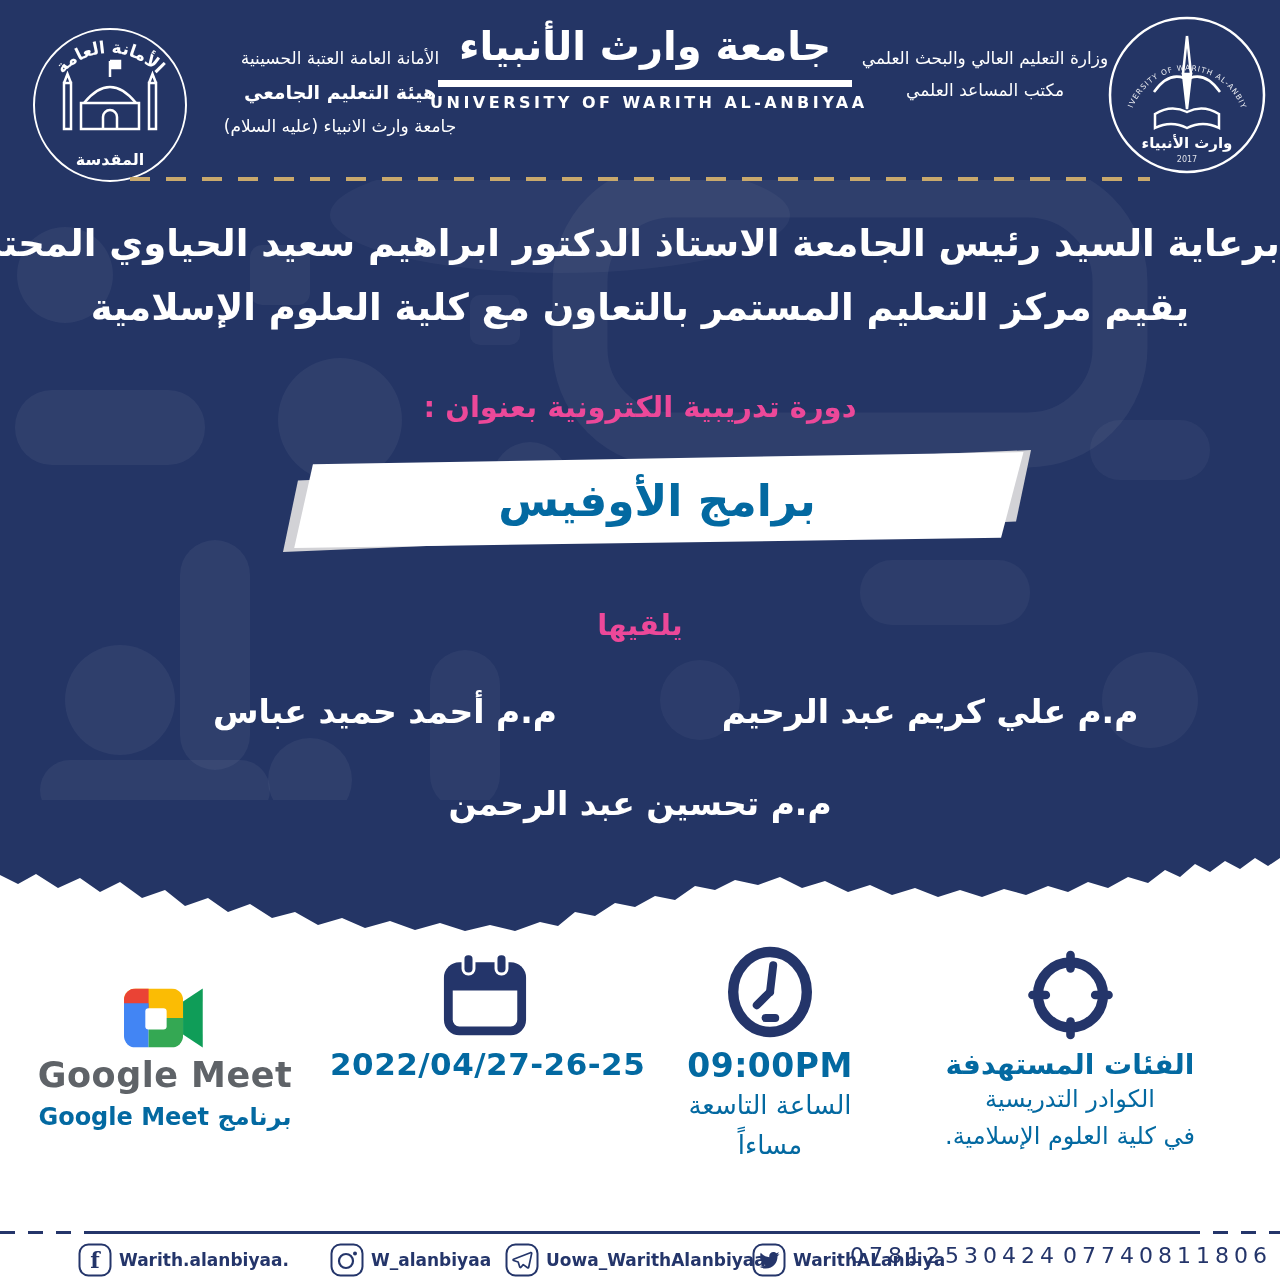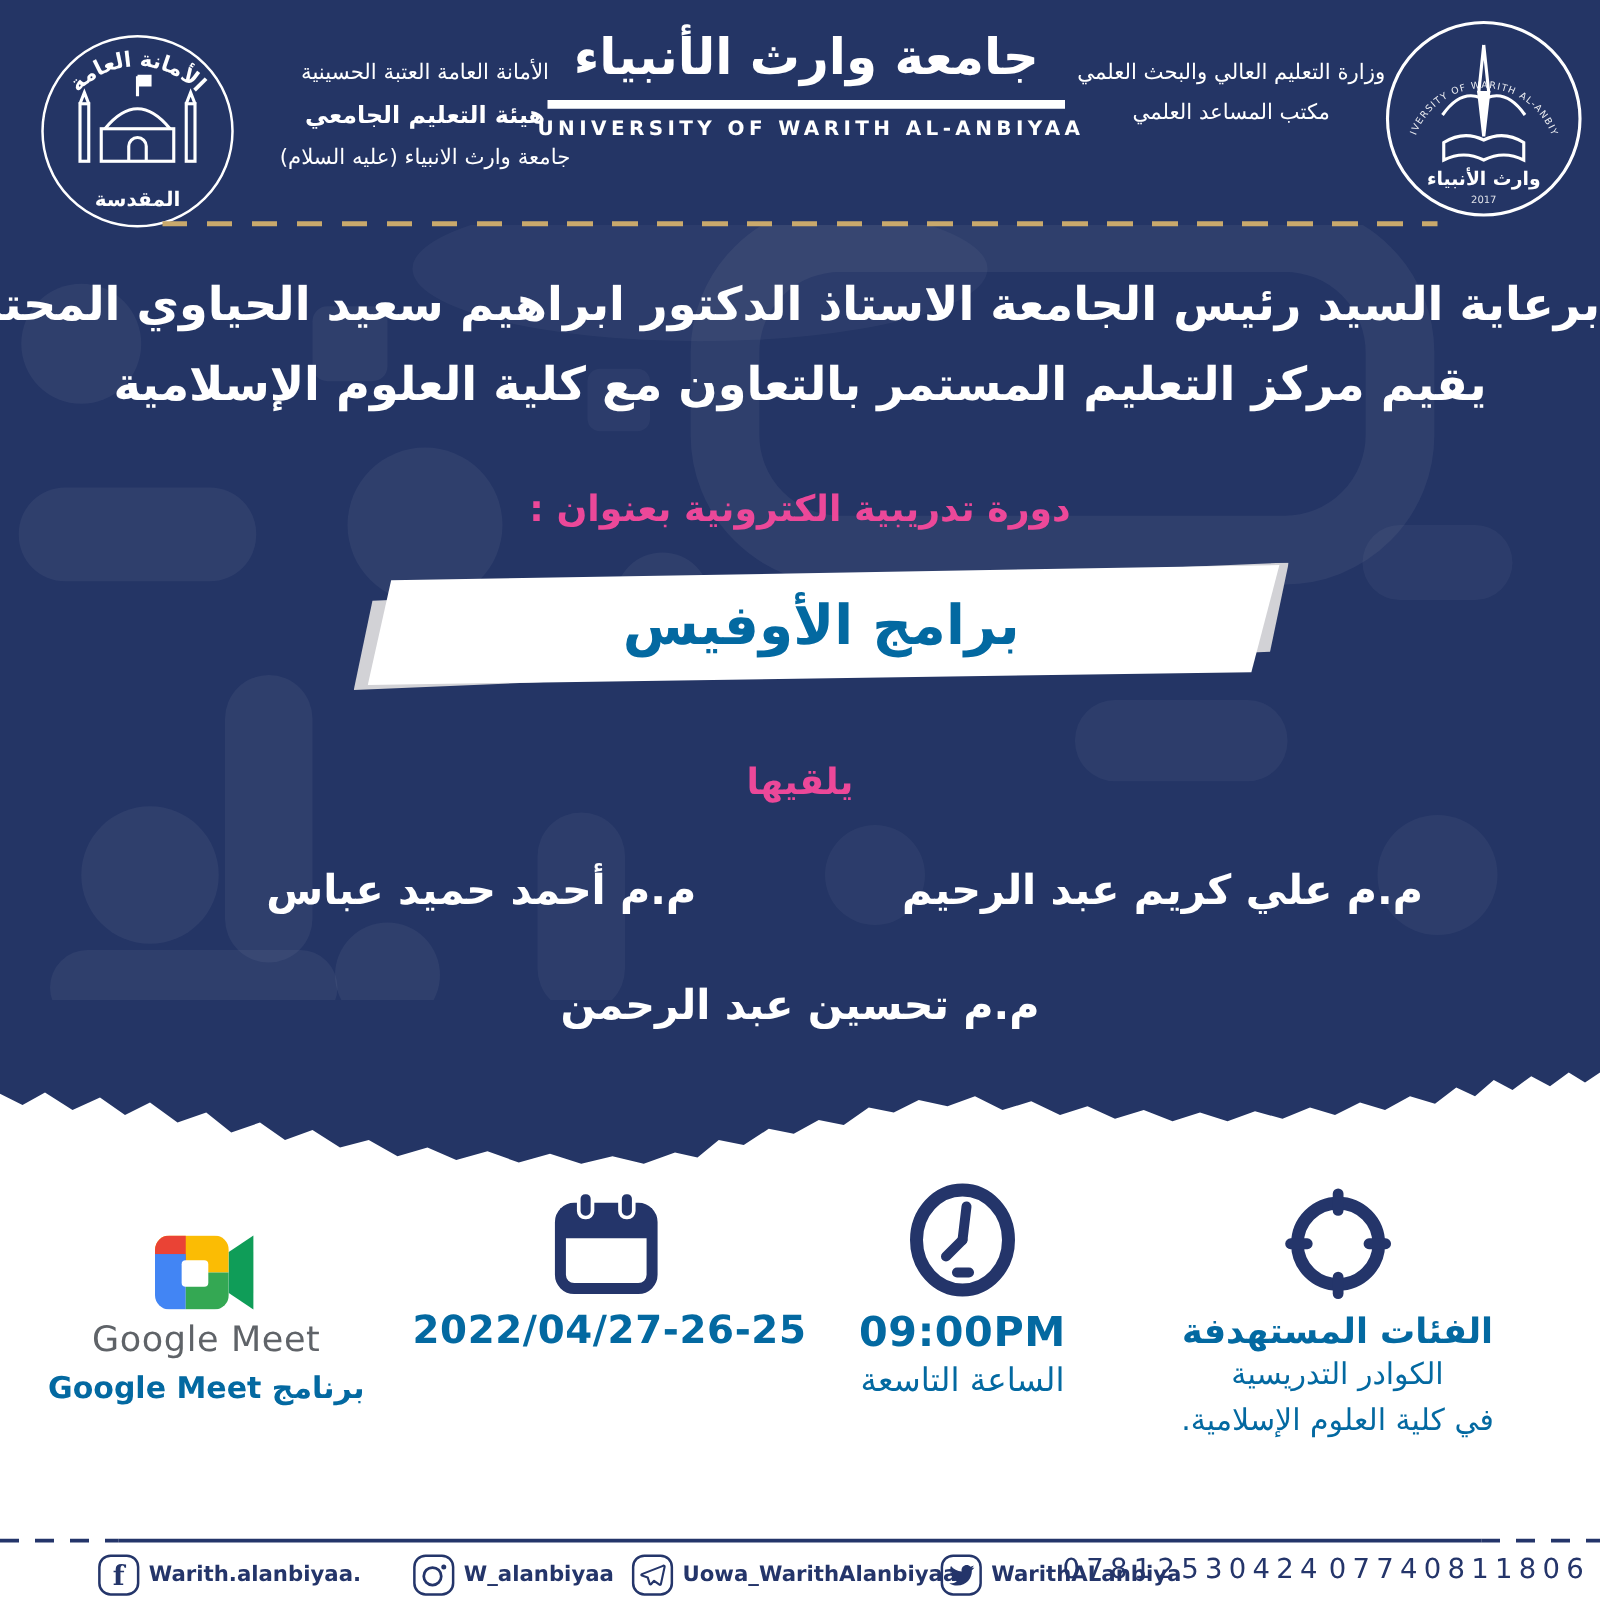--- a/index.html
+++ b/index.html
@@ -33,21 +33,21 @@
   .ribbon .back{position:absolute;inset:0;background:#d2d2d6;
       clip-path:polygon(2% 30%,100% 0%,98% 70%,0% 100%);}
   .ribbon .front{position:absolute;inset:0;background:#ffffff;
       clip-path:polygon(4% 14%,99% 2%,96% 86%,1.5% 96%);}
   .ribbon .title{position:absolute;inset:0;line-height:102px;text-align:center;
       font-size:44px;font-weight:bold;}
   .names{font-weight:bold;font-size:33px;}
 
   
   .info-col{text-align:center;}
-  .meet-word{font-size:28px;color:#5F6368;font-weight:400;letter-spacing:0.5px;}
+  .meet-word{font-size:35px;color:#5F6368;font-weight:700;letter-spacing:0.5px;}
   .meet-cap{font-size:24px;font-weight:600;margin-top:8px;}
   .big-val{font-size:31px;font-weight:bold;letter-spacing:0.5px;}
   .cap{font-size:24px;line-height:1.55;font-weight:500;}
   .t-title{font-size:28px;font-weight:bold;}
 
   
   .sep{left:0;top:1231px;width:1280px;height:3px;display:flex;}
   .sep .d{width:95px;height:3px;background:repeating-linear-gradient(90deg,#24356A 0 15px,transparent 15px 28px);}
   .sep .s{flex:1;height:3px;background:#24356A;}
   .soc{top:1240px;height:40px;display:flex;align-items:center;gap:7px;color:#24356A;}
@@ -193,20 +193,21 @@
 
   <div class="abs info-col" style="left:650px;top:942px;width:240px">
     <svg width="96" height="100" viewBox="0 0 24 25">
       <ellipse cx="12" cy="12.5" rx="9.2" ry="10" fill="none" stroke="#24356A" stroke-width="2.6"></ellipse>
       <line x1="12.8" y1="5.8" x2="12" y2="12.5" stroke="#24356A" stroke-width="2" stroke-linecap="round"></line>
       <line x1="12" y1="12.5" x2="8.7" y2="15.8" stroke="#24356A" stroke-width="2" stroke-linecap="round"></line>
       <line x1="10.9" y1="19" x2="13.3" y2="19" stroke="#24356A" stroke-width="2" stroke-linecap="round"></line>
     </svg>
     <div class="big-val navy nowrap" style="font-size:33px">09:00PM</div>
     <div class="cap navy rtl nowrap" style="font-size:26px">الساعة التاسعة</div>
+    <div class="cap navy rtl nowrap" style="font-size:26px">مساءاً</div>
   </div>
 
   <div class="abs info-col" style="left:925px;top:946px;width:290px">
     <svg width="95" height="98" viewBox="0 0 24 25">
       <circle cx="12" cy="12.5" r="8.3" fill="none" stroke="#24356A" stroke-width="2.6"></circle>
       <rect x="10.9" y="1.2" width="2.2" height="5.6" rx="1.1" fill="#24356A"></rect>
       <rect x="10.9" y="18.2" width="2.2" height="5.6" rx="1.1" fill="#24356A"></rect>
       <rect x="1.2" y="11.4" width="5.6" height="2.2" rx="1.1" fill="#24356A"></rect>
       <rect x="17.2" y="11.4" width="5.6" height="2.2" rx="1.1" fill="#24356A"></rect>
     </svg>

